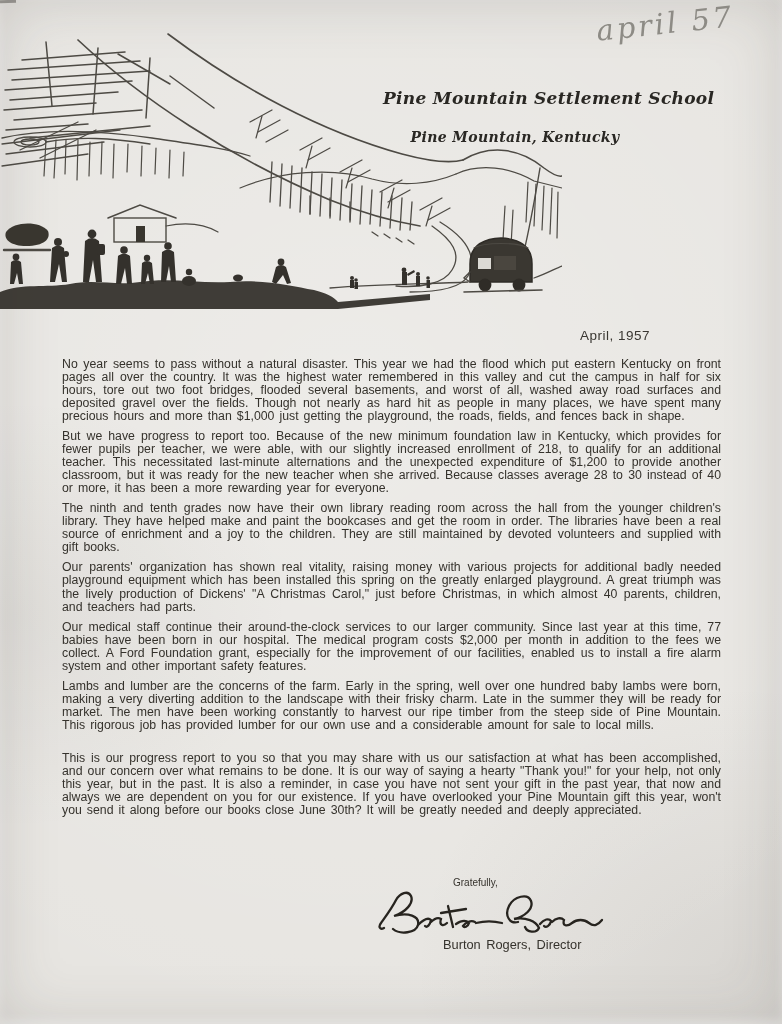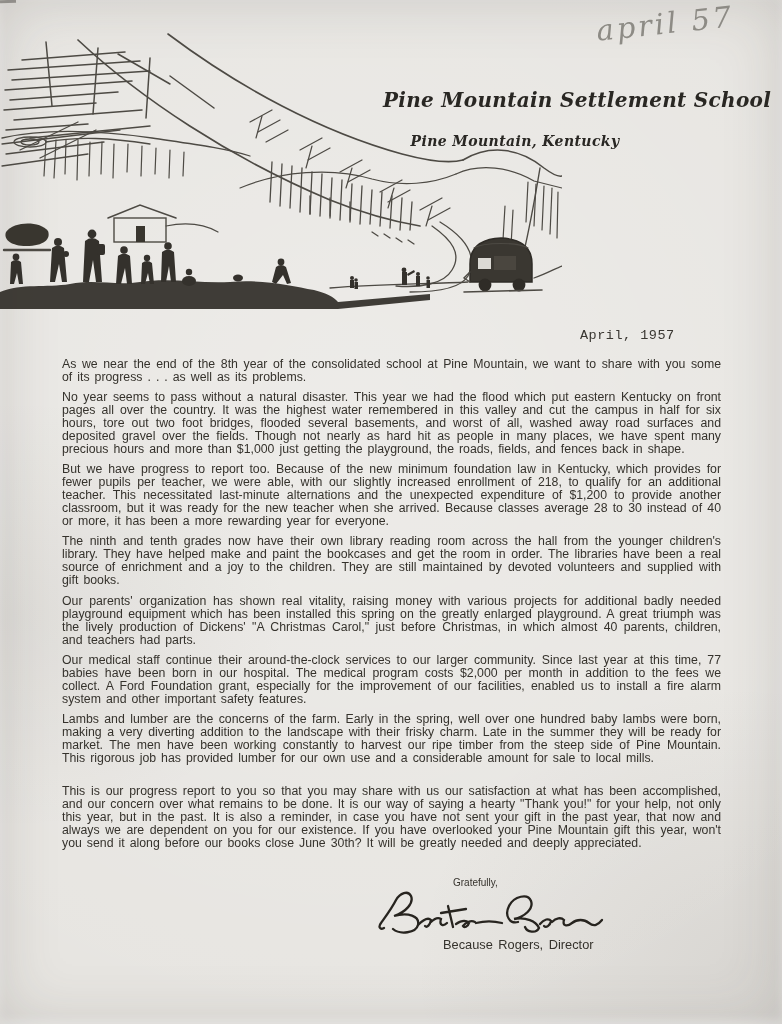--- a/index.html
+++ b/index.html
@@ -19,27 +19,27 @@
   .hand-note{
     position:absolute;left:596px;top:6px;width:150px;
     font-family:"DejaVu Serif", serif;font-style:italic;
     font-size:29px;color:#8d8b85;transform:rotate(-6deg);
     letter-spacing:3px;white-space:nowrap;
   }
   .illustration{position:absolute;left:0;top:26px;}
   .letterhead{position:absolute;left:383px;top:88px;width:264px;text-align:center;color:#292723;}
   .school-name{
     font-family:"DejaVu Serif", serif;font-style:italic;font-weight:bold;
-    font-size:20px;letter-spacing:.3px;white-space:nowrap;
+    font-size:17px;letter-spacing:.3px;white-space:nowrap;
   }
   .school-loc{
     font-family:"DejaVu Serif", serif;font-style:italic;font-weight:bold;
     font-size:14px;margin-top:21px;letter-spacing:.4px;
   }
-  .letter-date{position:absolute;left:580px;top:328px;font-size:13.5px;letter-spacing:.5px;color:#3a3732;font-family:Liberation Mono, monospace;}
+  .letter-date{position:absolute;left:580px;top:328px;font-size:13.5px;letter-spacing:.5px;color:#3a3732;}
   .letter-body{
     position:absolute;left:62px;top:358px;width:659px;
     font-size:12.3px;line-height:1.06;text-align:justify;
     word-spacing:1.6px;color:#35322c;
   }
   .letter-body p{margin:0 0 7px 0;}
   .letter-body p:last-child{margin-bottom:0;margin-top:20px;}
   .valediction{position:absolute;left:453px;top:877px;font-size:10px;word-spacing:1px;color:#35322c;}
   .signature{position:absolute;left:378px;top:886px;}
   .signatory{position:absolute;left:443px;top:937px;font-size:12.8px;word-spacing:2px;color:#35322c;}
@@ -240,21 +240,20 @@
   </svg>
 
   <div class="letterhead">
     <div class="school-name">Pine Mountain Settlement School</div>
     <div class="school-loc">Pine Mountain, Kentucky</div>
   </div>
 
   <div class="letter-date">April, 1957</div>
 
   <div class="letter-body">
-    <p>As we near the end of the 8th year of the consolidated school at Pine Mountain, we want to share with you some of its progress . . . as well as its problems.</p>
     <p>No year seems to pass without a natural disaster.  This year we had the flood which put eastern Kentucky on front pages all over the country.  It was the highest water remembered in this valley and cut the campus in half for six hours, tore out two foot bridges, flooded several basements, and worst of all, washed away road surfaces and deposited gravel over the fields.  Though not nearly as hard hit as people in many places, we have spent many precious hours and more than $1,000 just getting the playground, the roads, fields, and fences back in shape.</p>
     <p>But we have progress to report too.  Because of the new minimum foundation law in Kentucky, which provides for fewer pupils per teacher, we were able, with our slightly increased enrollment of 218, to qualify for an additional teacher.  This necessitated last-minute alternations and the unexpected expenditure of $1,200 to provide another classroom, but it was ready for the new teacher when she arrived.  Because classes average 28 to 30 instead of 40 or more, it has been a more rewarding year for everyone.</p>
     <p>The ninth and tenth grades now have their own library reading room across the hall from the younger children's library.  They have helped make and paint the bookcases and get the room in order.  The libraries have been a real source of enrichment and a joy to the children.  They are still maintained by devoted volunteers and supplied with gift books.</p>
     <p>Our parents' organization has shown real vitality, raising money with various projects for additional badly needed playground equipment which has been installed this spring on the greatly enlarged playground.  A great triumph was the lively production of Dickens' "A Christmas Carol," just before Christmas, in which almost 40 parents, children, and teachers had parts.</p>
     <p>Our medical staff continue their around-the-clock services to our larger community.  Since last year at this time, 77 babies have been born in our hospital.  The medical program costs $2,000 per month in addition to the fees we collect.  A Ford Foundation grant, especially for the improvement of our facilities, enabled us to install a fire alarm system and other important safety features.</p>
     <p>Lambs and lumber are the concerns of the farm.  Early in the spring, well over one hundred baby lambs were born, making a very diverting addition to the landscape with their frisky charm.  Late in the summer they will be ready for market.  The men have been working constantly to harvest our ripe timber from the steep side of Pine Mountain.  This rigorous job has provided lumber for our own use and a considerable amount for sale to local mills.</p>
     <p>This is our progress report to you so that you may share with us our satisfaction at what has been accomplished, and our concern over what remains to be done.  It is our way of saying a hearty "Thank you!" for your help, not only this year, but in the past.  It is also a reminder, in case you have not sent your gift in the past year, that now and always we are dependent on you for our existence.  If you have overlooked your Pine Mountain gift this year, won't you send it along before our books close June 30th?  It will be greatly needed and deeply appreciated.</p>
   </div>
 
   <div class="valediction">Gratefully,</div>
@@ -262,15 +261,15 @@
   <svg class="signature" role="img" width="226" height="52" viewBox="0 0 226 52" fill="none" stroke="#27241f" stroke-width="2.3" stroke-linecap="round" aria-label="Burton Rogers">
     <path d="M6,42 C2,44 0,41 3,37 C8,30 14,22 18,14 C22,7 30,4 33,10 C36,17 28,26 16,30 C30,26 42,30 40,39 C38,47 22,49 15,43"></path>
     <path d="M40,39 C46,33 50,31 53,34 C52,39 49,42 47,40 M53,36 C57,32 60,31 63,33 C61,39 65,41 69,37"></path>
     <path d="M70,20 L75,41 M63,27 L88,23"></path>
     <path d="M78,38 C84,34 88,34 91,37 C90,41 86,42 85,40 C88,36 93,34 97,36"></path>
     <path d="M98,37 C106,35 116,35 124,37"></path>
     <path d="M140,36 C132,38 126,30 131,20 C136,10 150,7 153,15 C156,23 146,31 136,33 C148,31 158,35 161,42 C158,48 149,46 147,41"></path>
     <path d="M162,38 C166,33 171,32 173,35 C172,40 168,42 166,40 M174,36 C178,32 183,31 186,34 C184,40 189,41 194,37 C199,33 206,33 211,37 C216,41 220,39 224,34"></path>
   </svg>
 
-  <div class="signatory">Because Rogers, Director</div>
+  <div class="signatory">Burton Rogers, Director</div>
 
 </div>
 
 </body></html>

